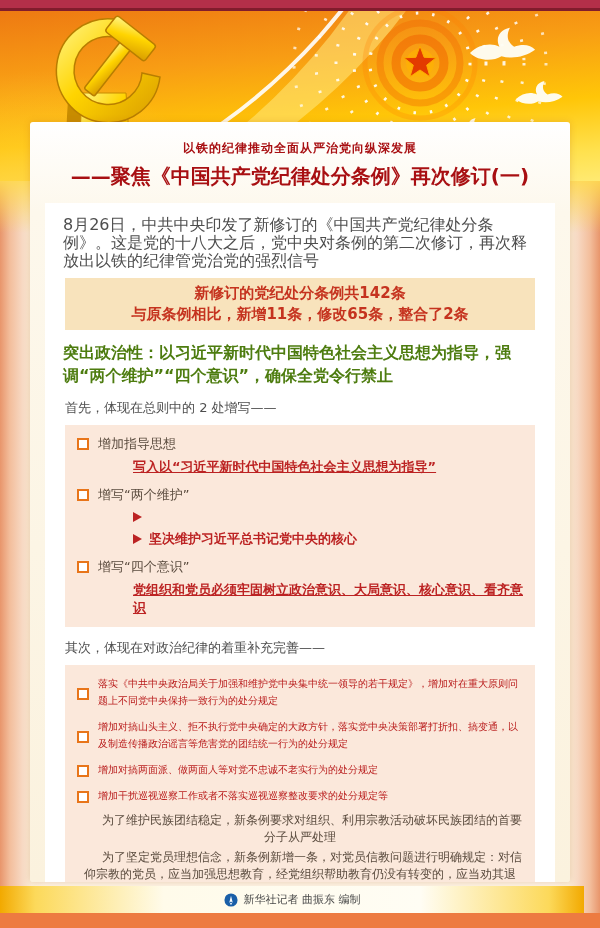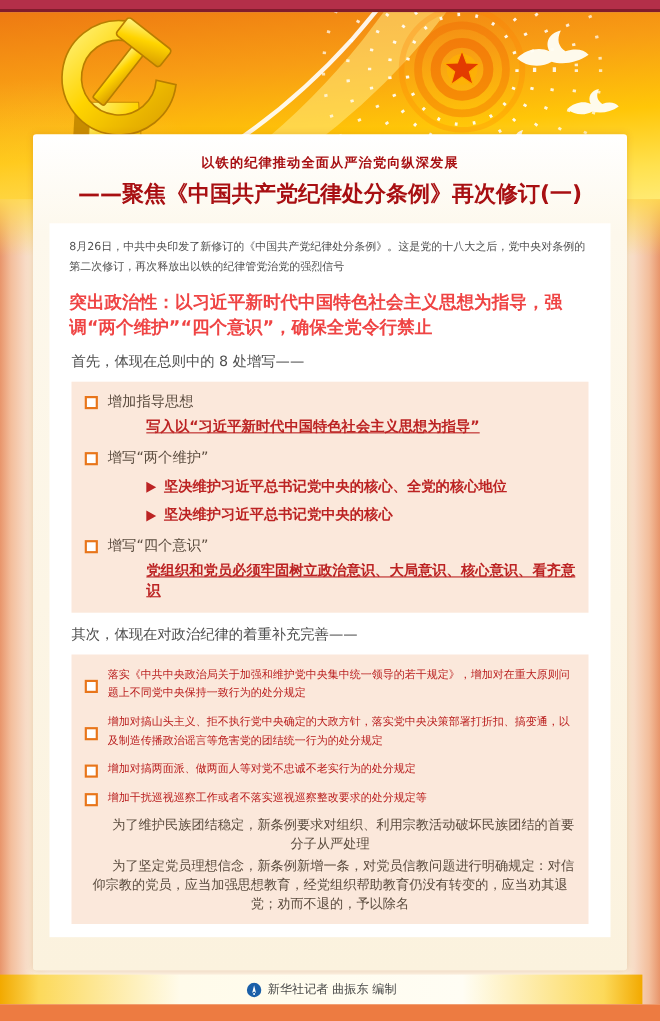--- a/index.html
+++ b/index.html
@@ -21,24 +21,24 @@
           font-size:11px;color:#4A4A4A;}
   .bottom-strip{position:absolute;left:0;top:913px;width:600px;height:15px;background:#ED7B41;z-index:5;}
   
   .card{position:absolute;left:30px;right:30px;top:122px;bottom:46px;z-index:2;overflow:hidden;
         border-radius:3px;background:linear-gradient(180deg,#FFFFFF 0,#FDF8EC 90px,#FBF2DE 100%);
         box-shadow:0 0 6px rgba(180,90,30,.25);}
   .title-block{padding:13px 8px 0;text-align:center;color:#A80F12;font-weight:bold;}
   .title-l1{font-size:12px;line-height:27px;letter-spacing:1px;}
   .title-l2{font-size:20px;line-height:29px;}
   .inner{margin:12px 15px 0;background:#FFFFFF;padding:13px 18px 12px;}
-  .intro{font-size:10px;line-height:18px;color:#4E4E4E;}
+  .intro{font-size:16px;line-height:18px;color:#4E4E4E;}
   .stats{margin:8px 2px 0;background:#F8E3BC;padding:5px 4px;text-align:center;
          color:#C5331F;font-weight:bold;font-size:15px;line-height:21px;}
-  .highlight{margin:11px 0 0;color:#ef4444;font-weight:bold;font-size:16px;line-height:23px;}
+  .highlight{margin:11px 0 0;color:#4d7c0f;font-weight:bold;font-size:16px;line-height:23px;}
   .lead{margin:12px 0 0 2px;color:#4E4E4E;font-size:13px;line-height:18px;}
   .pinkbox{margin:8px 2px 0;background:#FBE8DB;padding:10px 12px;}
   .label-row{display:flex;align-items:center;gap:9px;color:#5A4B3E;font-size:13px;line-height:18px;margin-top:10px;}
   .label-row.first{margin-top:0;}
   .sq{width:8px;height:8px;border:2px solid #E8751A;background:#FFFFFF;flex:none;}
   .detail-red{margin:5px 0 0 56px;color:#BC2323;font-weight:bold;font-size:13px;line-height:18px;text-decoration:underline;}
   .arrow-row{display:flex;align-items:center;gap:7px;margin:8px 0 0 56px;
              color:#BC2323;font-weight:bold;font-size:13px;line-height:18px;}
   .tri{width:0;height:0;border-left:9px solid #BC2323;border-top:5px solid transparent;
        border-bottom:5px solid transparent;flex:none;}
@@ -111,39 +111,42 @@
 
   <div class="card">
     <div class="title-block">
       <div class="title-l1">以铁的纪律推动全面从严治党向纵深发展</div>
       <div class="title-l2">——聚焦《中国共产党纪律处分条例》再次修订(一)</div>
     </div>
 
     <div class="inner">
       <div class="intro">8月26日，中共中央印发了新修订的《中国共产党纪律处分条例》。这是党的十八大之后，党中央对条例的第二次修订，再次释放出以铁的纪律管党治党的强烈信号</div>
 
+      <div class="stats">
+        <div>新修订的党纪处分条例共142条</div>
+        <div>与原条例相比，新增11条，修改65条，整合了2条</div>
+      </div>
 
       <div class="highlight">突出政治性：以习近平新时代中国特色社会主义思想为指导，强调“两个维护”“四个意识”，确保全党令行禁止</div>
 
-      <div class="lead">首先，体现在总则中的 8 处增写——</div>
+      <div class="lead">首先，体现在总则中的 2 处增写——</div>
 
       <div class="pinkbox">
         <div class="label-row first">
           <span class="sq"></span>
           <span>增加指导思想</span>
         </div>
         <div class="detail-red">写入以“习近平新时代中国特色社会主义思想为指导”</div>
 
         <div class="label-row">
           <span class="sq"></span>
           <span>增写“两个维护”</span>
         </div>
         <div class="arrow-row">
           <span class="tri"></span>
-          <span>坚决维护习近平总书记党中央的核心、全党的核心地位</span>
         </div>
         <div class="arrow-row">
           <span class="tri"></span>
           <span>坚决维护习近平总书记党中央的核心</span>
         </div>
 
         <div class="label-row">
           <span class="sq"></span>
           <span>增写“四个意识”</span>
         </div>

